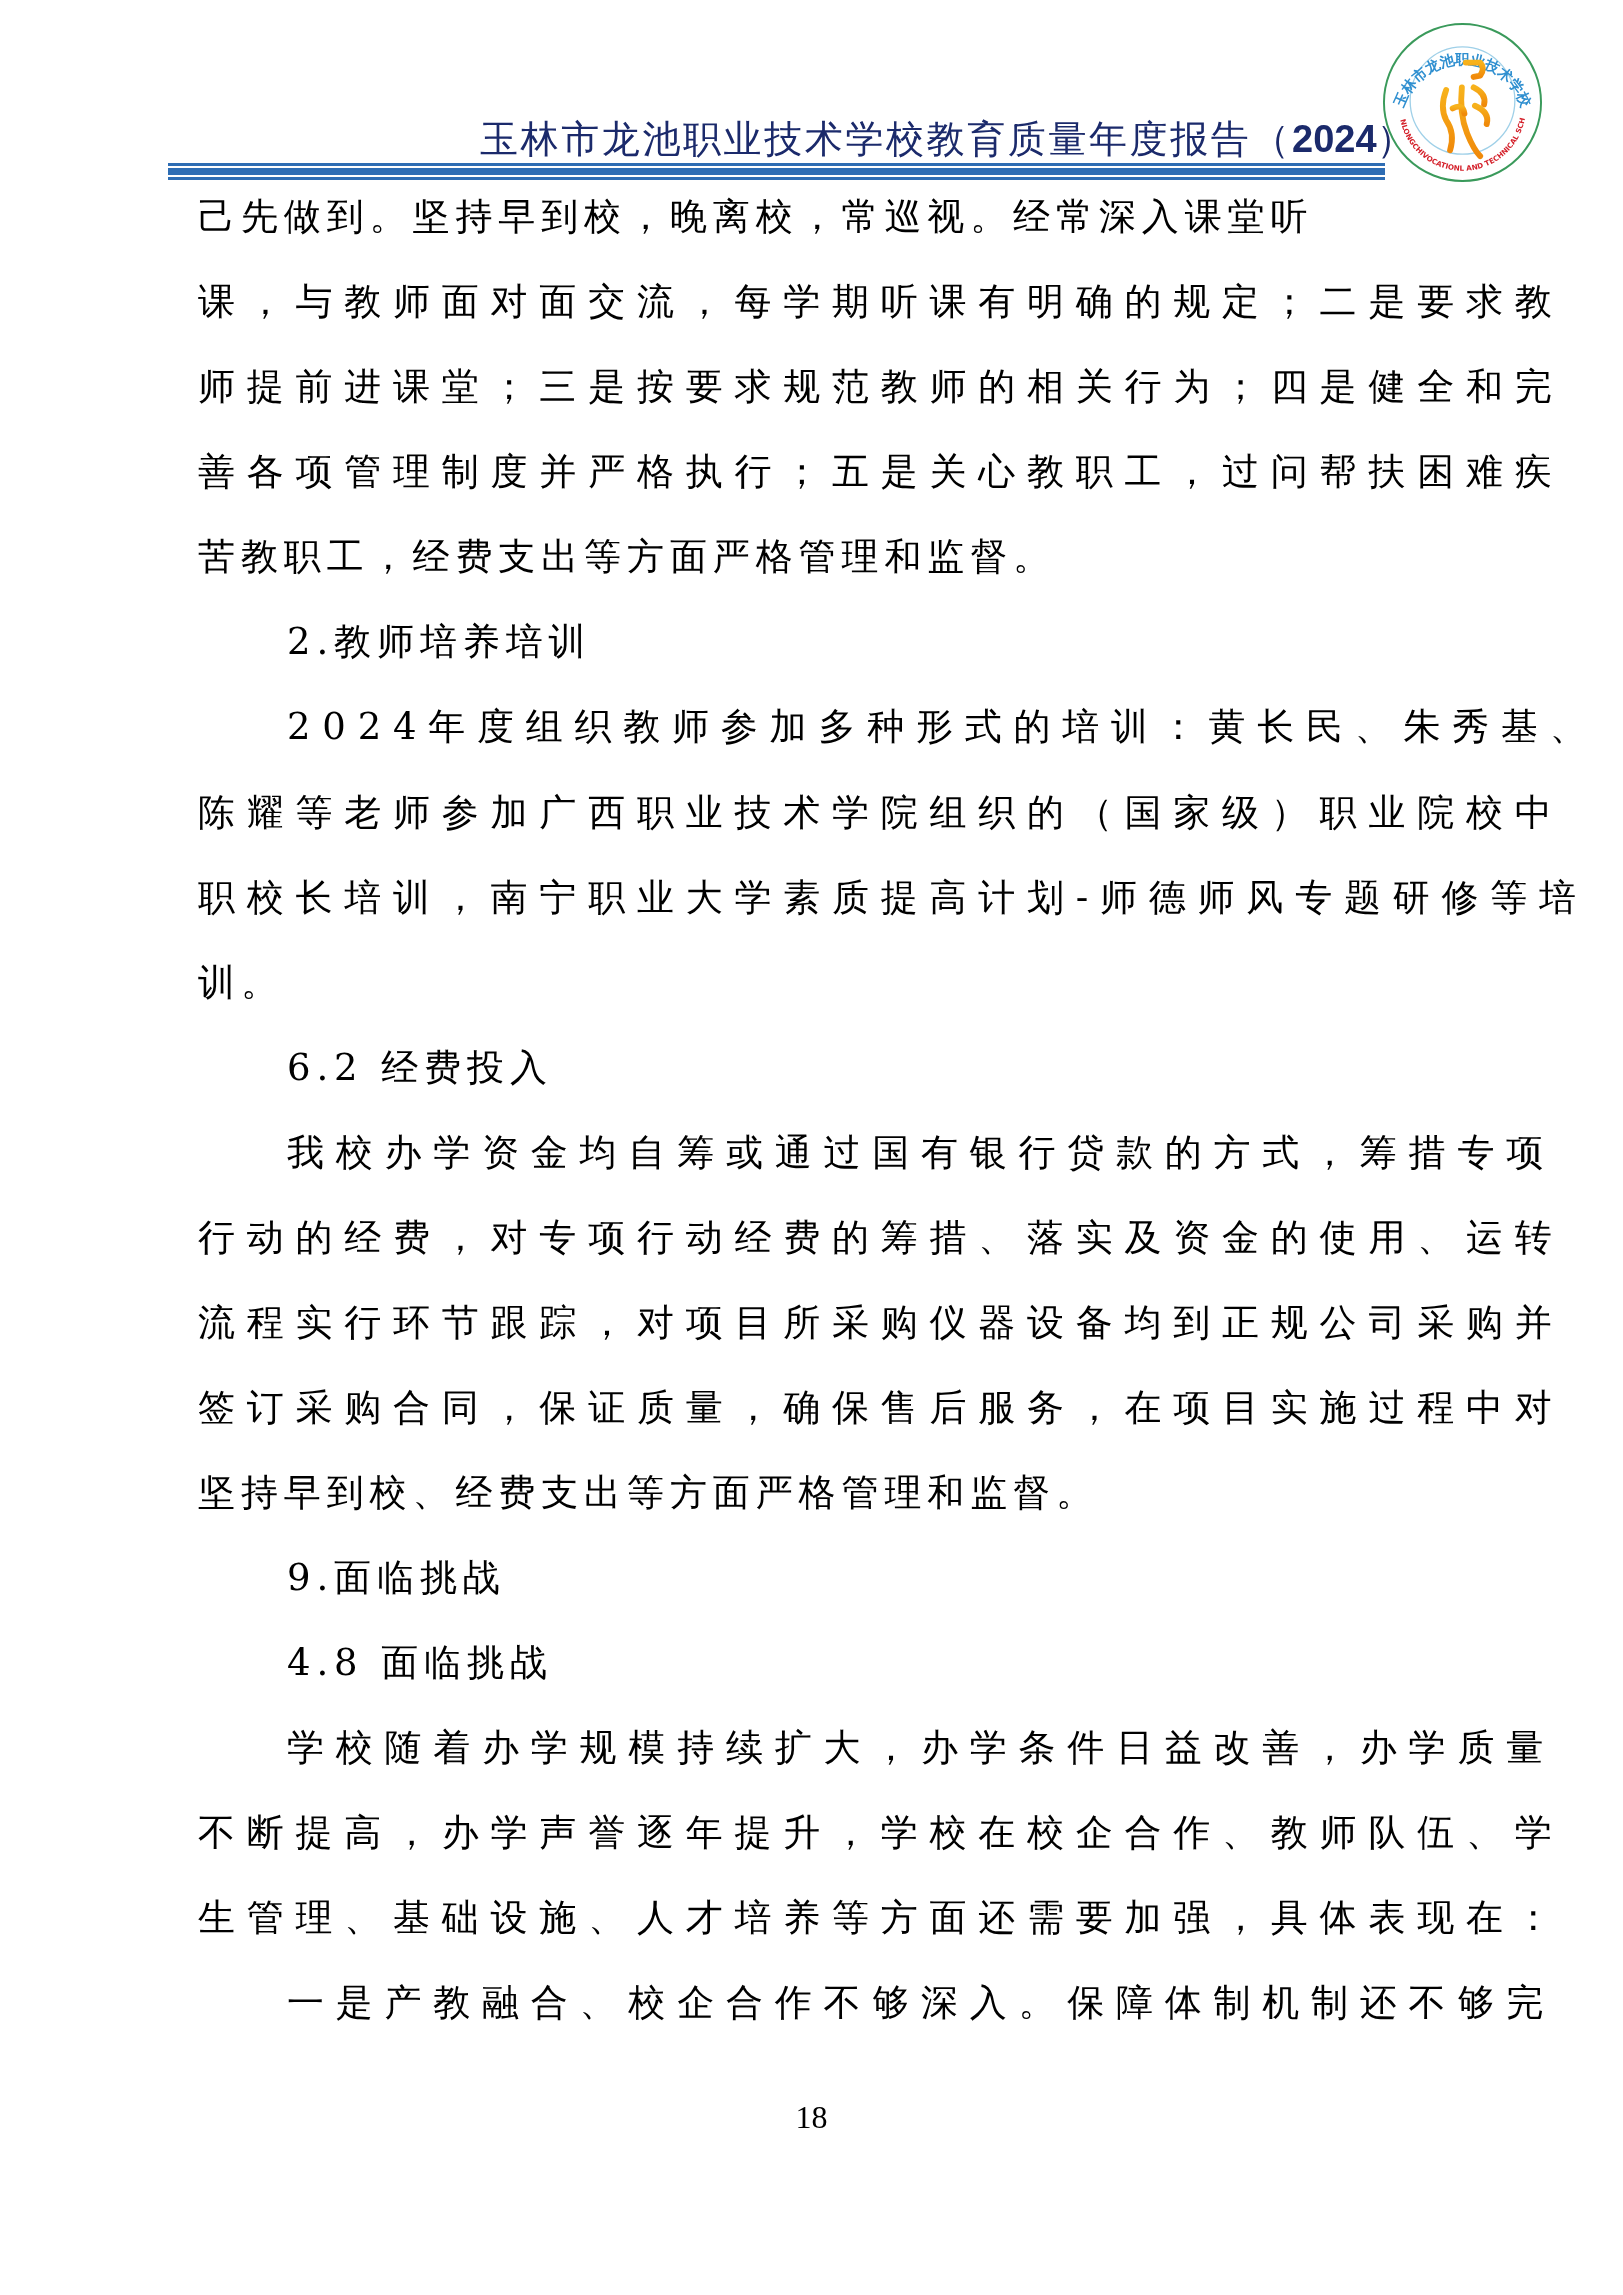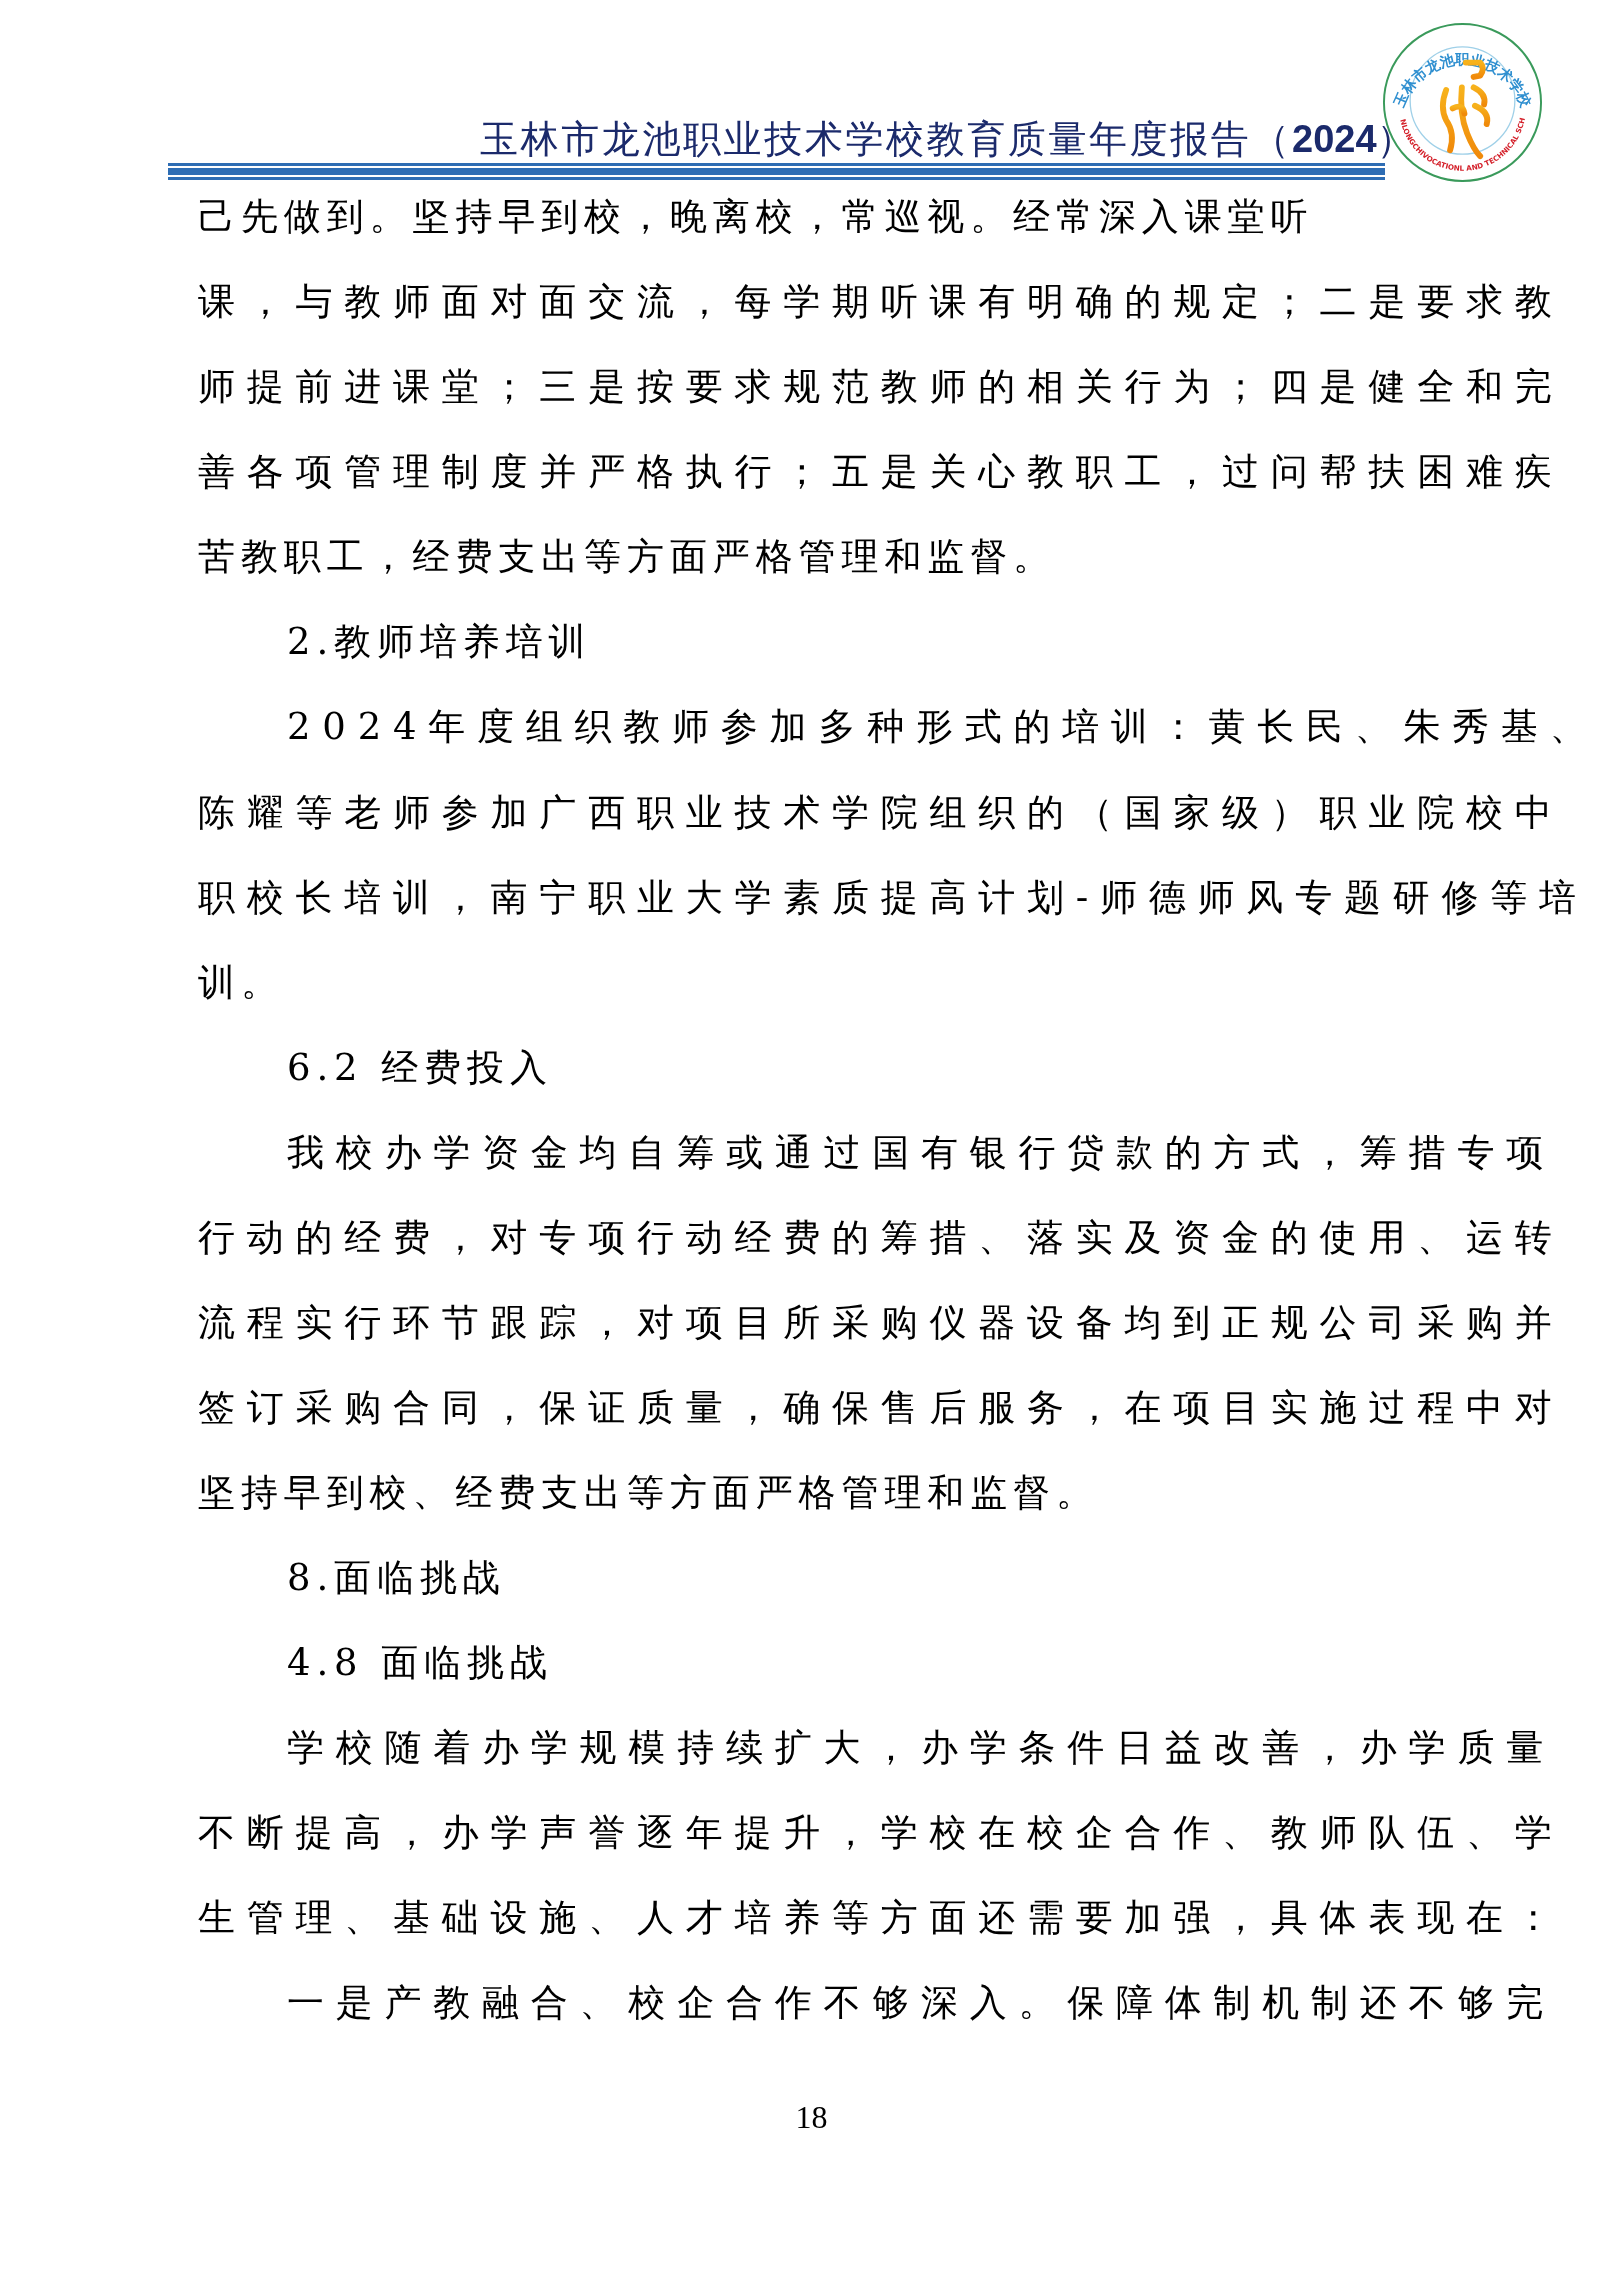--- a/index.html
+++ b/index.html
@@ -140,21 +140,21 @@
   <div class="line full indent" style="top: 701px; word-spacing: 0px;"><span>2</span> <span>0</span> <span>2</span> <span>4</span> <span> </span> <span>年</span> <span>度</span> <span>组</span> <span>织</span> <span>教</span> <span>师</span> <span>参</span> <span>加</span> <span>多</span> <span>种</span> <span>形</span> <span>式</span> <span>的</span> <span>培</span> <span>训</span> <span>：</span> <span>黄</span> <span>长</span> <span>民</span> <span>、</span> <span>朱</span> <span>秀</span> <span>基</span> <span>、</span></div>
   <div class="line full" style="top: 787px; word-spacing: 0px;"><span>陈</span> <span>耀</span> <span>等</span> <span>老</span> <span>师</span> <span>参</span> <span>加</span> <span>广</span> <span>西</span> <span>职</span> <span>业</span> <span>技</span> <span>术</span> <span>学</span> <span>院</span> <span>组</span> <span>织</span> <span>的</span> <span>（</span> <span>国</span> <span>家</span> <span>级</span> <span>）</span> <span>职</span> <span>业</span> <span>院</span> <span>校</span> <span>中</span></div>
   <div class="line full" style="top: 872px; word-spacing: 0px;"><span>职</span> <span>校</span> <span>长</span> <span>培</span> <span>训</span> <span>，</span> <span>南</span> <span>宁</span> <span>职</span> <span>业</span> <span>大</span> <span>学</span> <span>素</span> <span>质</span> <span>提</span> <span>高</span> <span>计</span> <span>划</span> <span>-</span> <span>师</span> <span>德</span> <span>师</span> <span>风</span> <span>专</span> <span>题</span> <span>研</span> <span>修</span> <span>等</span> <span>培</span></div>
   <div class="line" style="top:957px">训。</div>
   <div class="line indent" style="top:1042px">6.2 经费投入</div>
   <div class="line full indent" style="top: 1127px; word-spacing: 0px;"><span>我</span> <span>校</span> <span>办</span> <span>学</span> <span>资</span> <span>金</span> <span>均</span> <span>自</span> <span>筹</span> <span>或</span> <span>通</span> <span>过</span> <span>国</span> <span>有</span> <span>银</span> <span>行</span> <span>贷</span> <span>款</span> <span>的</span> <span>方</span> <span>式</span> <span>，</span> <span>筹</span> <span>措</span> <span>专</span> <span>项</span></div>
   <div class="line full" style="top: 1212px; word-spacing: 0px;"><span>行</span> <span>动</span> <span>的</span> <span>经</span> <span>费</span> <span>，</span> <span>对</span> <span>专</span> <span>项</span> <span>行</span> <span>动</span> <span>经</span> <span>费</span> <span>的</span> <span>筹</span> <span>措</span> <span>、</span> <span>落</span> <span>实</span> <span>及</span> <span>资</span> <span>金</span> <span>的</span> <span>使</span> <span>用</span> <span>、</span> <span>运</span> <span>转</span></div>
   <div class="line full" style="top: 1297px; word-spacing: 0px;"><span>流</span> <span>程</span> <span>实</span> <span>行</span> <span>环</span> <span>节</span> <span>跟</span> <span>踪</span> <span>，</span> <span>对</span> <span>项</span> <span>目</span> <span>所</span> <span>采</span> <span>购</span> <span>仪</span> <span>器</span> <span>设</span> <span>备</span> <span>均</span> <span>到</span> <span>正</span> <span>规</span> <span>公</span> <span>司</span> <span>采</span> <span>购</span> <span>并</span></div>
   <div class="line full" style="top: 1382px; word-spacing: 0px;"><span>签</span> <span>订</span> <span>采</span> <span>购</span> <span>合</span> <span>同</span> <span>，</span> <span>保</span> <span>证</span> <span>质</span> <span>量</span> <span>，</span> <span>确</span> <span>保</span> <span>售</span> <span>后</span> <span>服</span> <span>务</span> <span>，</span> <span>在</span> <span>项</span> <span>目</span> <span>实</span> <span>施</span> <span>过</span> <span>程</span> <span>中</span> <span>对</span></div>
   <div class="line" style="top:1467px">坚持早到校、经费支出等方面严格管理和监督。</div>
-  <div class="line indent" style="top:1552px">8.面临挑战</div>
+  <div class="line indent" style="top:1552px">9.面临挑战</div>
   <div class="line indent" style="top:1637px">4.8 面临挑战</div>
   <div class="line full indent" style="top: 1722px; word-spacing: 0px;"><span>学</span> <span>校</span> <span>随</span> <span>着</span> <span>办</span> <span>学</span> <span>规</span> <span>模</span> <span>持</span> <span>续</span> <span>扩</span> <span>大</span> <span>，</span> <span>办</span> <span>学</span> <span>条</span> <span>件</span> <span>日</span> <span>益</span> <span>改</span> <span>善</span> <span>，</span> <span>办</span> <span>学</span> <span>质</span> <span>量</span></div>
   <div class="line full" style="top: 1807px; word-spacing: 0px;"><span>不</span> <span>断</span> <span>提</span> <span>高</span> <span>，</span> <span>办</span> <span>学</span> <span>声</span> <span>誉</span> <span>逐</span> <span>年</span> <span>提</span> <span>升</span> <span>，</span> <span>学</span> <span>校</span> <span>在</span> <span>校</span> <span>企</span> <span>合</span> <span>作</span> <span>、</span> <span>教</span> <span>师</span> <span>队</span> <span>伍</span> <span>、</span> <span>学</span></div>
   <div class="line full" style="top: 1892px; word-spacing: 0px;"><span>生</span> <span>管</span> <span>理</span> <span>、</span> <span>基</span> <span>础</span> <span>设</span> <span>施</span> <span>、</span> <span>人</span> <span>才</span> <span>培</span> <span>养</span> <span>等</span> <span>方</span> <span>面</span> <span>还</span> <span>需</span> <span>要</span> <span>加</span> <span>强</span> <span>，</span> <span>具</span> <span>体</span> <span>表</span> <span>现</span> <span>在</span> <span>：</span></div>
   <div class="line full indent" style="top: 1977px; word-spacing: 0px;"><span>一</span> <span>是</span> <span>产</span> <span>教</span> <span>融</span> <span>合</span> <span>、</span> <span>校</span> <span>企</span> <span>合</span> <span>作</span> <span>不</span> <span>够</span> <span>深</span> <span>入</span> <span>。</span> <span>保</span> <span>障</span> <span>体</span> <span>制</span> <span>机</span> <span>制</span> <span>还</span> <span>不</span> <span>够</span> <span>完</span></div>
 </div>
 
 <div class="page-number">18</div>
 
 

